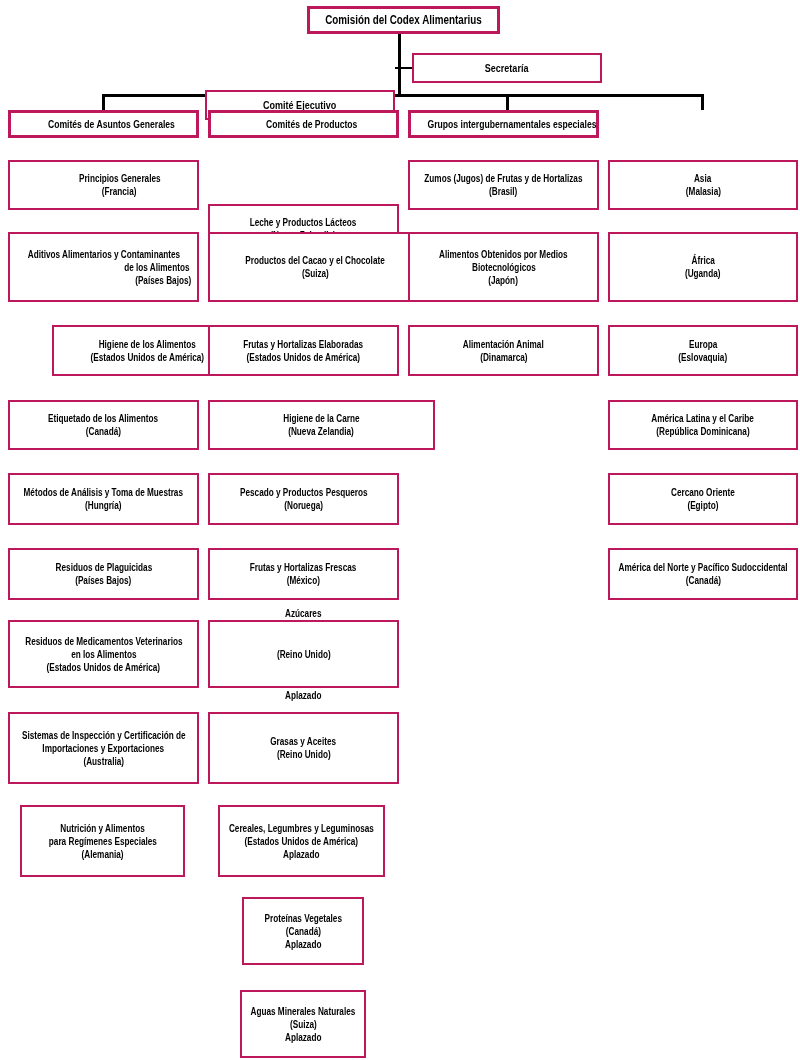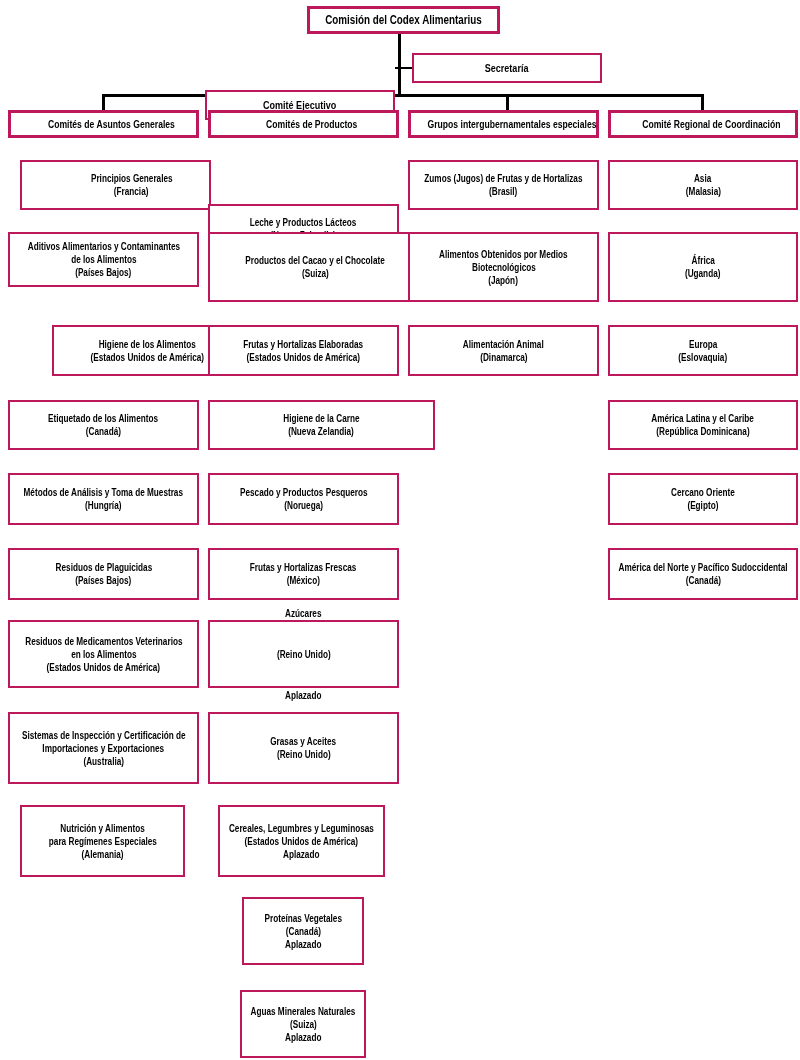--- a/index.html
+++ b/index.html
@@ -45,30 +45,27 @@
 
   <div class="box header-box" style="left:8px;top:110px;width:191px;height:28px;">
     <div class="line">Comités de Asuntos Generales</div>
   </div>
   <div class="box header-box" style="left:208px;top:110px;width:191px;height:28px;">
     <div class="line">Comités de Productos</div>
   </div>
   <div class="box header-box" style="left:408px;top:110px;width:191px;height:28px;">
     <div class="line">Grupos intergubernamentales especiales</div>
   </div>
-  <div class="box header-box" style="left:608px;top:110px;width:190px;height:28px;">
-    <div class="line">Comité Regional de Coordinación</div>
-  </div>
 
   <div id="nodes">
-      <div class="box node" style="left: 20px; top: 160px; width: 191px; height: 50px; padding-left: 32px;">
+      <div class="box node" style="left: 8px; top: 160px; width: 191px; height: 50px; padding-left: 32px;">
         <div class="line">Principios Generales</div>
         <div class="line">(Francia)</div>
       </div>
-      <div class="box node" style="left: 8px; top: 232px; width: 191px; height: 55px;">
+      <div class="box node" style="left: 8px; top: 232px; width: 191px; height: 70px; align-items: flex-end;">
         <div class="line">Aditivos Alimentarios y Contaminantes</div>
         <div class="line">de los Alimentos</div>
         <div class="line">(Países Bajos)</div>
       </div>
       <div class="box node" style="left: 8px; top: 325px; width: 191px; height: 51px; margin-left: 44px;">
         <div class="line">Higiene de los Alimentos</div>
         <div class="line">(Estados Unidos de América)</div>
       </div>
       <div class="box node" style="left: 8px; top: 400px; width: 191px; height: 50px;">
         <div class="line">Etiquetado de los Alimentos</div>

